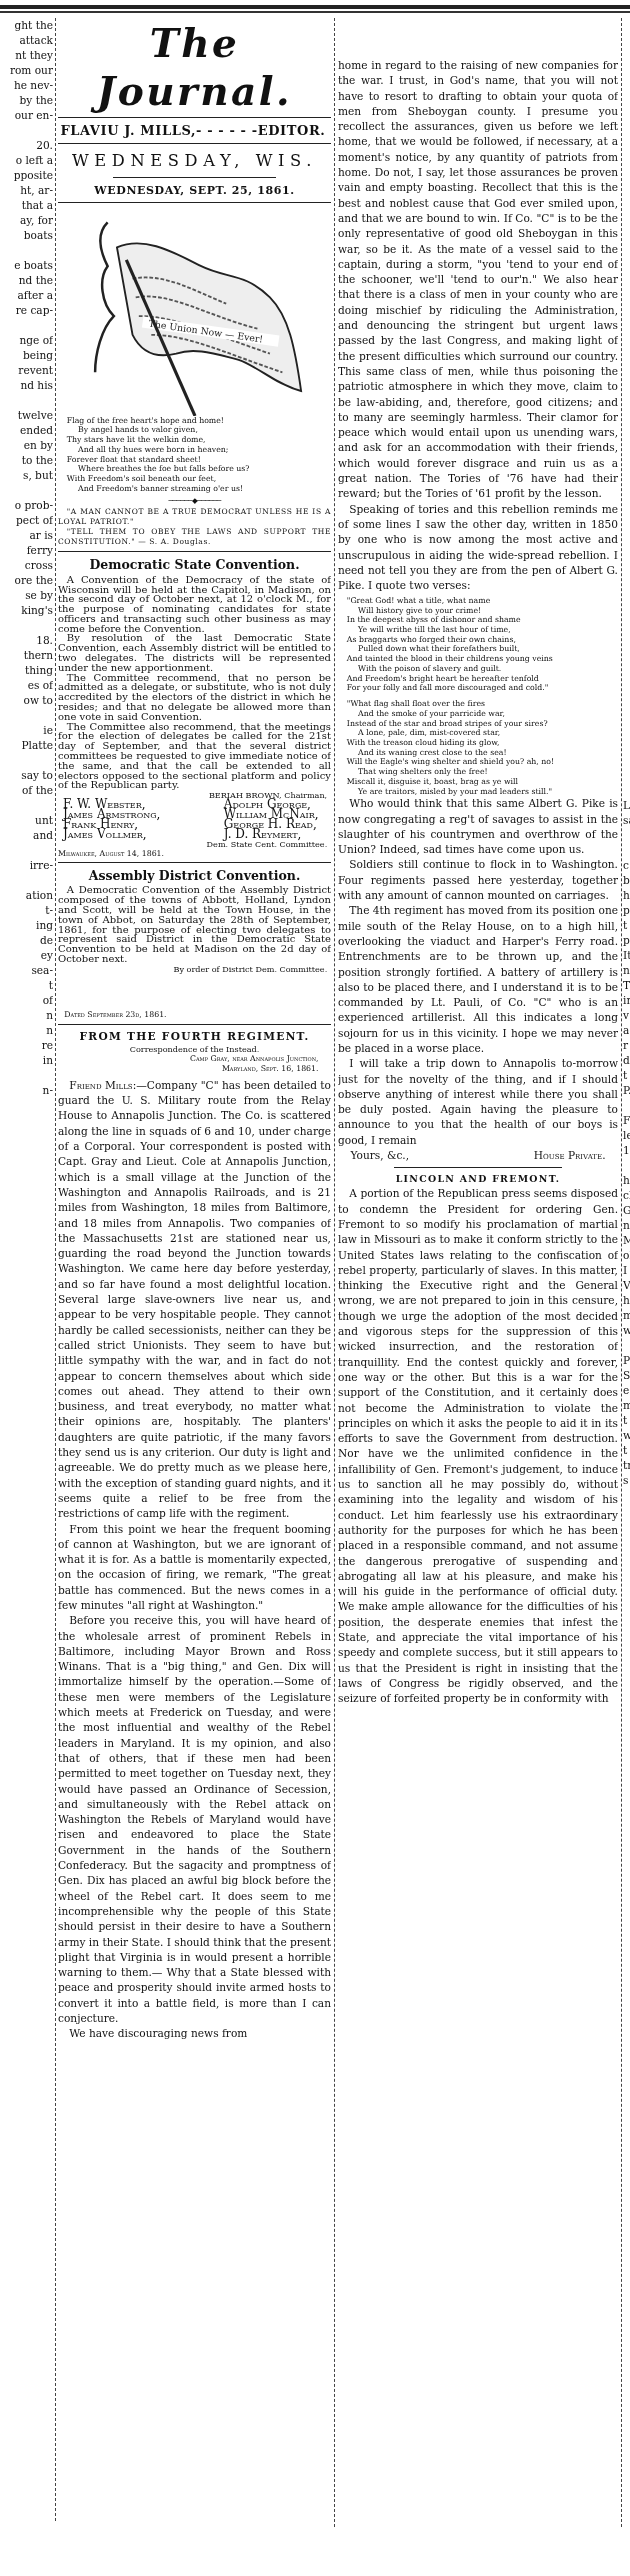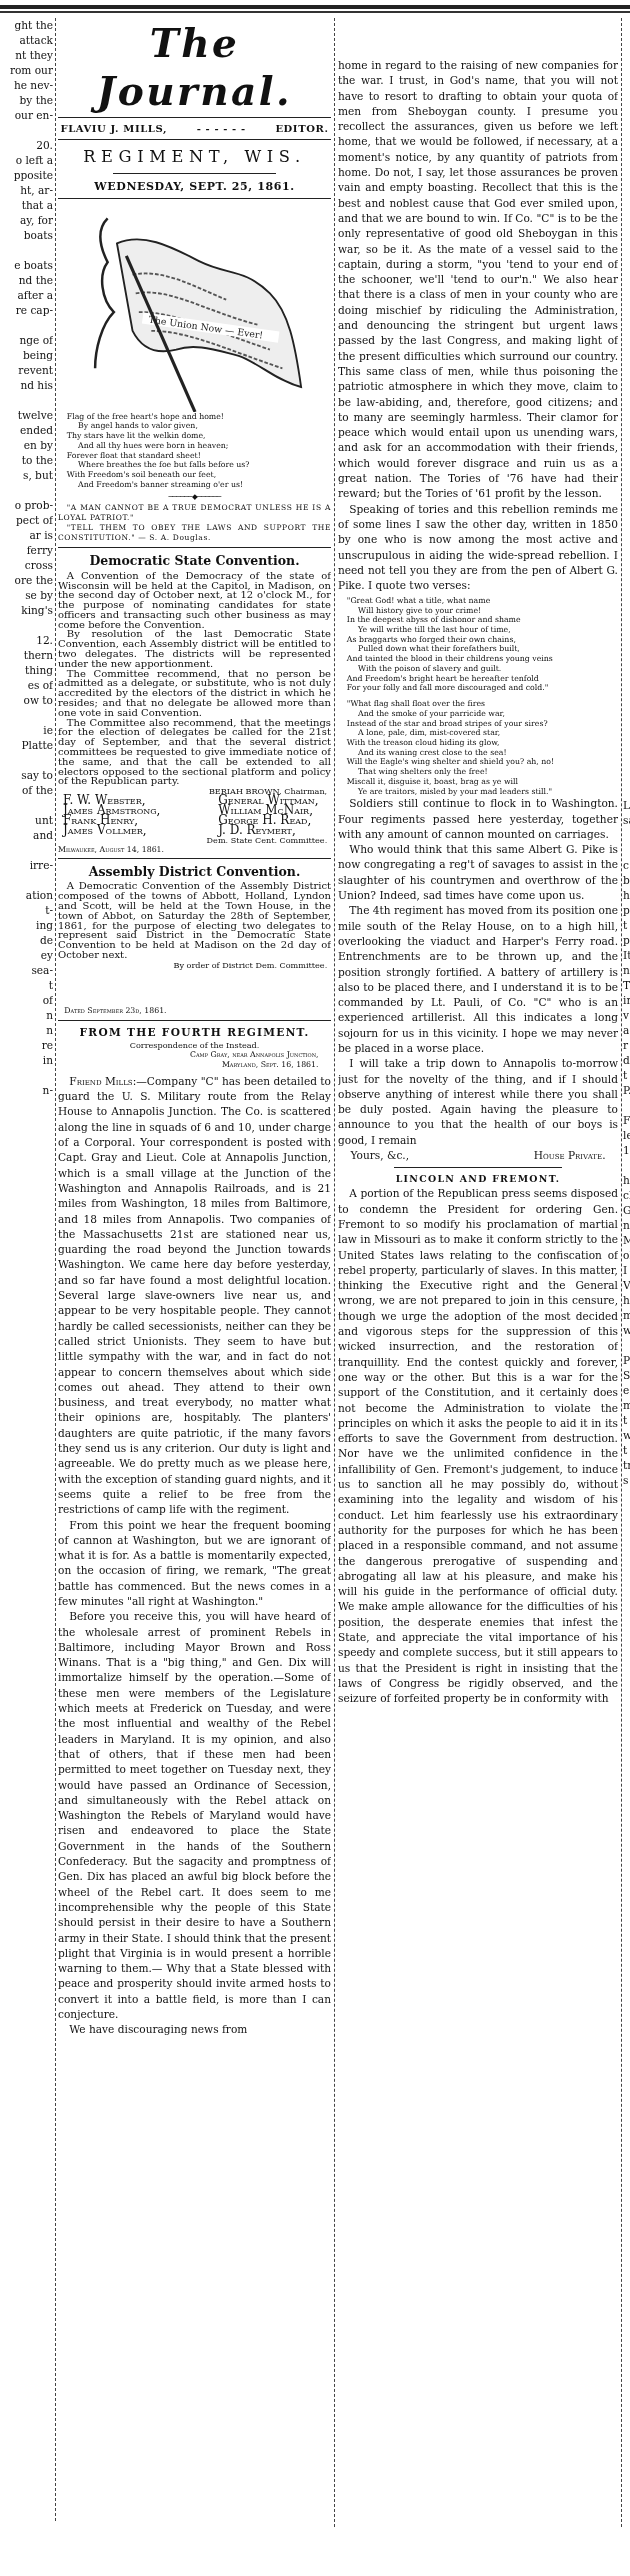--- a/index.html
+++ b/index.html
@@ -12,21 +12,21 @@
   .sliver-right { left:623px; width:19px; }
   .vrule { position:absolute; top:17.5px; width:0; border-left:0.6px dashed #444; }
   .mid { left:58px; width:273px; }
   .right { left:338px; width:280px; }
   .sl-line { font-size:10.6px; line-height:15px; white-space:nowrap; }
   p { margin:0; text-align:justify; font-size:10.6px; line-height:15.3px; text-indent:11.3px; }
   p.noind { text-indent:0; }
   .mast { text-align:center; font-family:"DejaVu Serif",serif; }
   .mast .title { font-size:39px; font-weight:bold; font-style:italic; letter-spacing:2.5px; line-height:48px; padding-top:1.3px; }
   .hr { border-top:1.3px solid #222; margin:2.5px 0; }
-  .editor-row { display:flex; justify-content:space-between; font-size:10px; font-weight:bold; letter-spacing:0.6px; padding:2.5px 2.5px; }
+  .editor-row { display:flex; justify-content:flex-start; font-size:13px; font-weight:bold; letter-spacing:0.6px; padding:2.5px 2.5px; }
   .city { font-size:16.3px; letter-spacing:5.6px; text-align:center; padding:3.8px 0; }
   .date { font-size:11px; font-weight:bold; letter-spacing:0.6px; text-align:center; padding:2.5px 0; }
   .flag { display:block; margin:6.3px auto 0; }
   .poem { font-size:7.8px; line-height:9.7px; padding-left:8.8px; font-style:normal; }
   .poem .in { padding-left:11.3px; }
   .quote-sc { font-size:7.5px; line-height:10px; letter-spacing:0.6px; text-indent:8.8px; text-align:justify; }
   .orn { text-align:center; font-size:7.5px; letter-spacing:-0.6px; margin:2.5px 0; }
   .head { text-align:center; font-size:12.5px; font-weight:bold; margin:5px 0 2.5px; font-family:"DejaVu Serif",serif; }
   .head.caps { font-size:10.6px; letter-spacing:1.3px; }
   .small p { font-size:10px; line-height:9.8px; text-indent:8.8px; }
@@ -82,21 +82,21 @@
       <div class="sl-line">&nbsp;</div>
       <div class="sl-line">o prob-</div>
       <div class="sl-line">pect of</div>
       <div class="sl-line">ar is</div>
       <div class="sl-line">ferry</div>
       <div class="sl-line">cross</div>
       <div class="sl-line">ore the</div>
       <div class="sl-line">se by</div>
       <div class="sl-line">king's</div>
       <div class="sl-line">&nbsp;</div>
-      <div class="sl-line">12.</div>
+      <div class="sl-line">18.</div>
       <div class="sl-line">thern</div>
       <div class="sl-line">thing</div>
       <div class="sl-line">es of</div>
       <div class="sl-line">ow to</div>
       <div class="sl-line">&nbsp;</div>
       <div class="sl-line">ie</div>
       <div class="sl-line">Platte</div>
       <div class="sl-line">&nbsp;</div>
       <div class="sl-line">say to</div>
       <div class="sl-line">of the</div>
@@ -164,21 +164,21 @@
 <div class="col mid" style="height:2534px;">
   <div class="mast">
     <div class="title">The Journal.</div>
     <div class="hr"></div>
     <div class="editor-row">
       <span>FLAVIU J. MILLS,</span>
       <span>- - - - - -</span>
       <span>EDITOR.</span>
     </div>
     <div class="hr"></div>
-    <div class="city">REGIMENT, WIS.</div>
+    <div class="city">WEDNESDAY, WIS.</div>
     <div class="short-rule"></div>
     <div class="date">WEDNESDAY, SEPT. 25, 1861.</div>
     <div class="hr"></div>
   </div>
 
   <svg class="flag" width="250" height="206" viewBox="0 0 400 330">
     <path d="M60 20 C40 40 50 70 60 90 C45 110 50 150 70 170 C50 190 40 230 40 260" stroke="#222" stroke-width="4" fill="none"></path>
     <path d="M75 60 C120 40 170 70 210 90 C250 110 280 100 320 140 C350 170 360 220 370 290 C330 280 300 250 270 240 C230 230 200 220 170 230 C130 240 110 220 100 200 Z" fill="#eee" stroke="#222" stroke-width="3"></path>
     <path d="M100 110 C150 100 200 130 250 150 M105 140 C160 130 220 170 300 190 M110 170 C170 170 230 200 320 230 M130 200 C190 200 250 230 340 260" stroke="#555" stroke-width="3" fill="none" stroke-dasharray="6 3"></path>
     <rect x="115" y="185" width="220" height="18" fill="#fff" transform="rotate(8 220 195)"></rect>
@@ -210,21 +210,21 @@
   </div>
   <div class="sig-center">BERIAH BROWN, Chairman,</div>
   <div class="sig-row">
     <div id="members-left">
         <div>F. W. Webster,</div>
         <div>James Armstrong,</div>
         <div>Frank Henry,</div>
         <div>James Vollmer,</div>
       </div>
     <div id="members-right">
-        <div>General Wittman,</div>
+        <div>Adolph George,</div>
         <div>William McNair,</div>
         <div>George H. Read,</div>
         <div>J. D. Reymert,</div>
       </div>
   </div>
   <div class="sig-center">Dem. State Cent. Committee.</div>
   <div class="dateline">Milwaukee, August 14, 1861.</div>
   <div class="hr"></div>
 
   <div class="head">Assembly District Convention.</div>
@@ -267,22 +267,22 @@
       <div class="in">And the smoke of your parricide war,</div>
       <div>Instead of the star and broad stripes of your sires?</div>
       <div class="in">A lone, pale, dim, mist-covered star,</div>
       <div>With the treason cloud hiding its glow,</div>
       <div class="in">And its waning crest close to the sea!</div>
       <div>Will the Eagle's wing shelter and shield you? ah, no!</div>
       <div class="in">That wing shelters only the free!</div>
       <div>Miscall it, disguise it, boast, brag as ye will</div>
       <div class="in">Ye are traitors, misled by your mad leaders still."</div>
     </div>
+  <p>Who would think that this same Albert G. Pike is now congregating a reg't of savages to assist in the slaughter of his countrymen and overthrow of the Union? Indeed, sad times have come upon us.</p>
   <p>Soldiers still continue to flock in to Washington. Four regiments passed here yesterday, together with any amount of cannon mounted on carriages.</p>
-  <p>Who would think that this same Albert G. Pike is now congregating a reg't of savages to assist in the slaughter of his countrymen and overthrow of the Union? Indeed, sad times have come upon us.</p>
   <p>The 4th regiment has moved from its position one mile south of the Relay House, on to a high hill, overlooking the viaduct and Harper's Ferry road. Entrenchments are to be thrown up, and the position strongly fortified. A battery of artillery is also to be placed there, and I understand it is to be commanded by Lt. Pauli, of Co. "C" who is an experienced artillerist. All this indicates a long sojourn for us in this vicinity. I hope we may never be placed in a worse place.</p>
   <p>I will take a trip down to Annapolis to-morrow just for the novelty of the thing, and if I should observe anything of interest while there you shall be duly posted. Again having the pleasure to announce to you that the health of our boys is good, I remain</p>
   <div class="sign-off">
     <span>Yours, &amp;c.,</span>
     <span class="sc">House Private.</span>
   </div>
   <div class="short-rule"></div>
   <div class="head caps" style="font-size:9.4px;">LINCOLN AND FREMONT.</div>
   <p>A portion of the Republican press seems disposed to condemn the President for ordering Gen. Fremont to so modify his proclamation of martial law in Missouri as to make it conform strictly to the United States laws relating to the confiscation of rebel property, particularly of slaves. In this matter, thinking the Executive right and the General wrong, we are not prepared to join in this censure, though we urge the adoption of the most decided and vigorous steps for the suppression of this wicked insurrection, and the restoration of tranquillity. End the contest quickly and forever, one way or the other. But this is a war for the support of the Constitution, and it certainly does not become the Administration to violate the principles on which it asks the people to aid it in its efforts to save the Government from destruction. Nor have we the unlimited confidence in the infallibility of Gen. Fremont's judgement, to induce us to sanction all he may possibly do, without examining into the legality and wisdom of his conduct. Let him fearlessly use his extraordinary authority for the purposes for which he has been placed in a responsible command, and not assume the dangerous prerogative of suspending and abrogating all law at his pleasure, and make his will his guide in the performance of official duty. We make ample allowance for the difficulties of his position, the desperate enemies that infest the State, and appreciate the vital importance of his speedy and complete success, but it still appears to us that the President is right in insisting that the laws of Congress be rigidly observed, and the seizure of forfeited property be in conformity with</p>
 </div>

